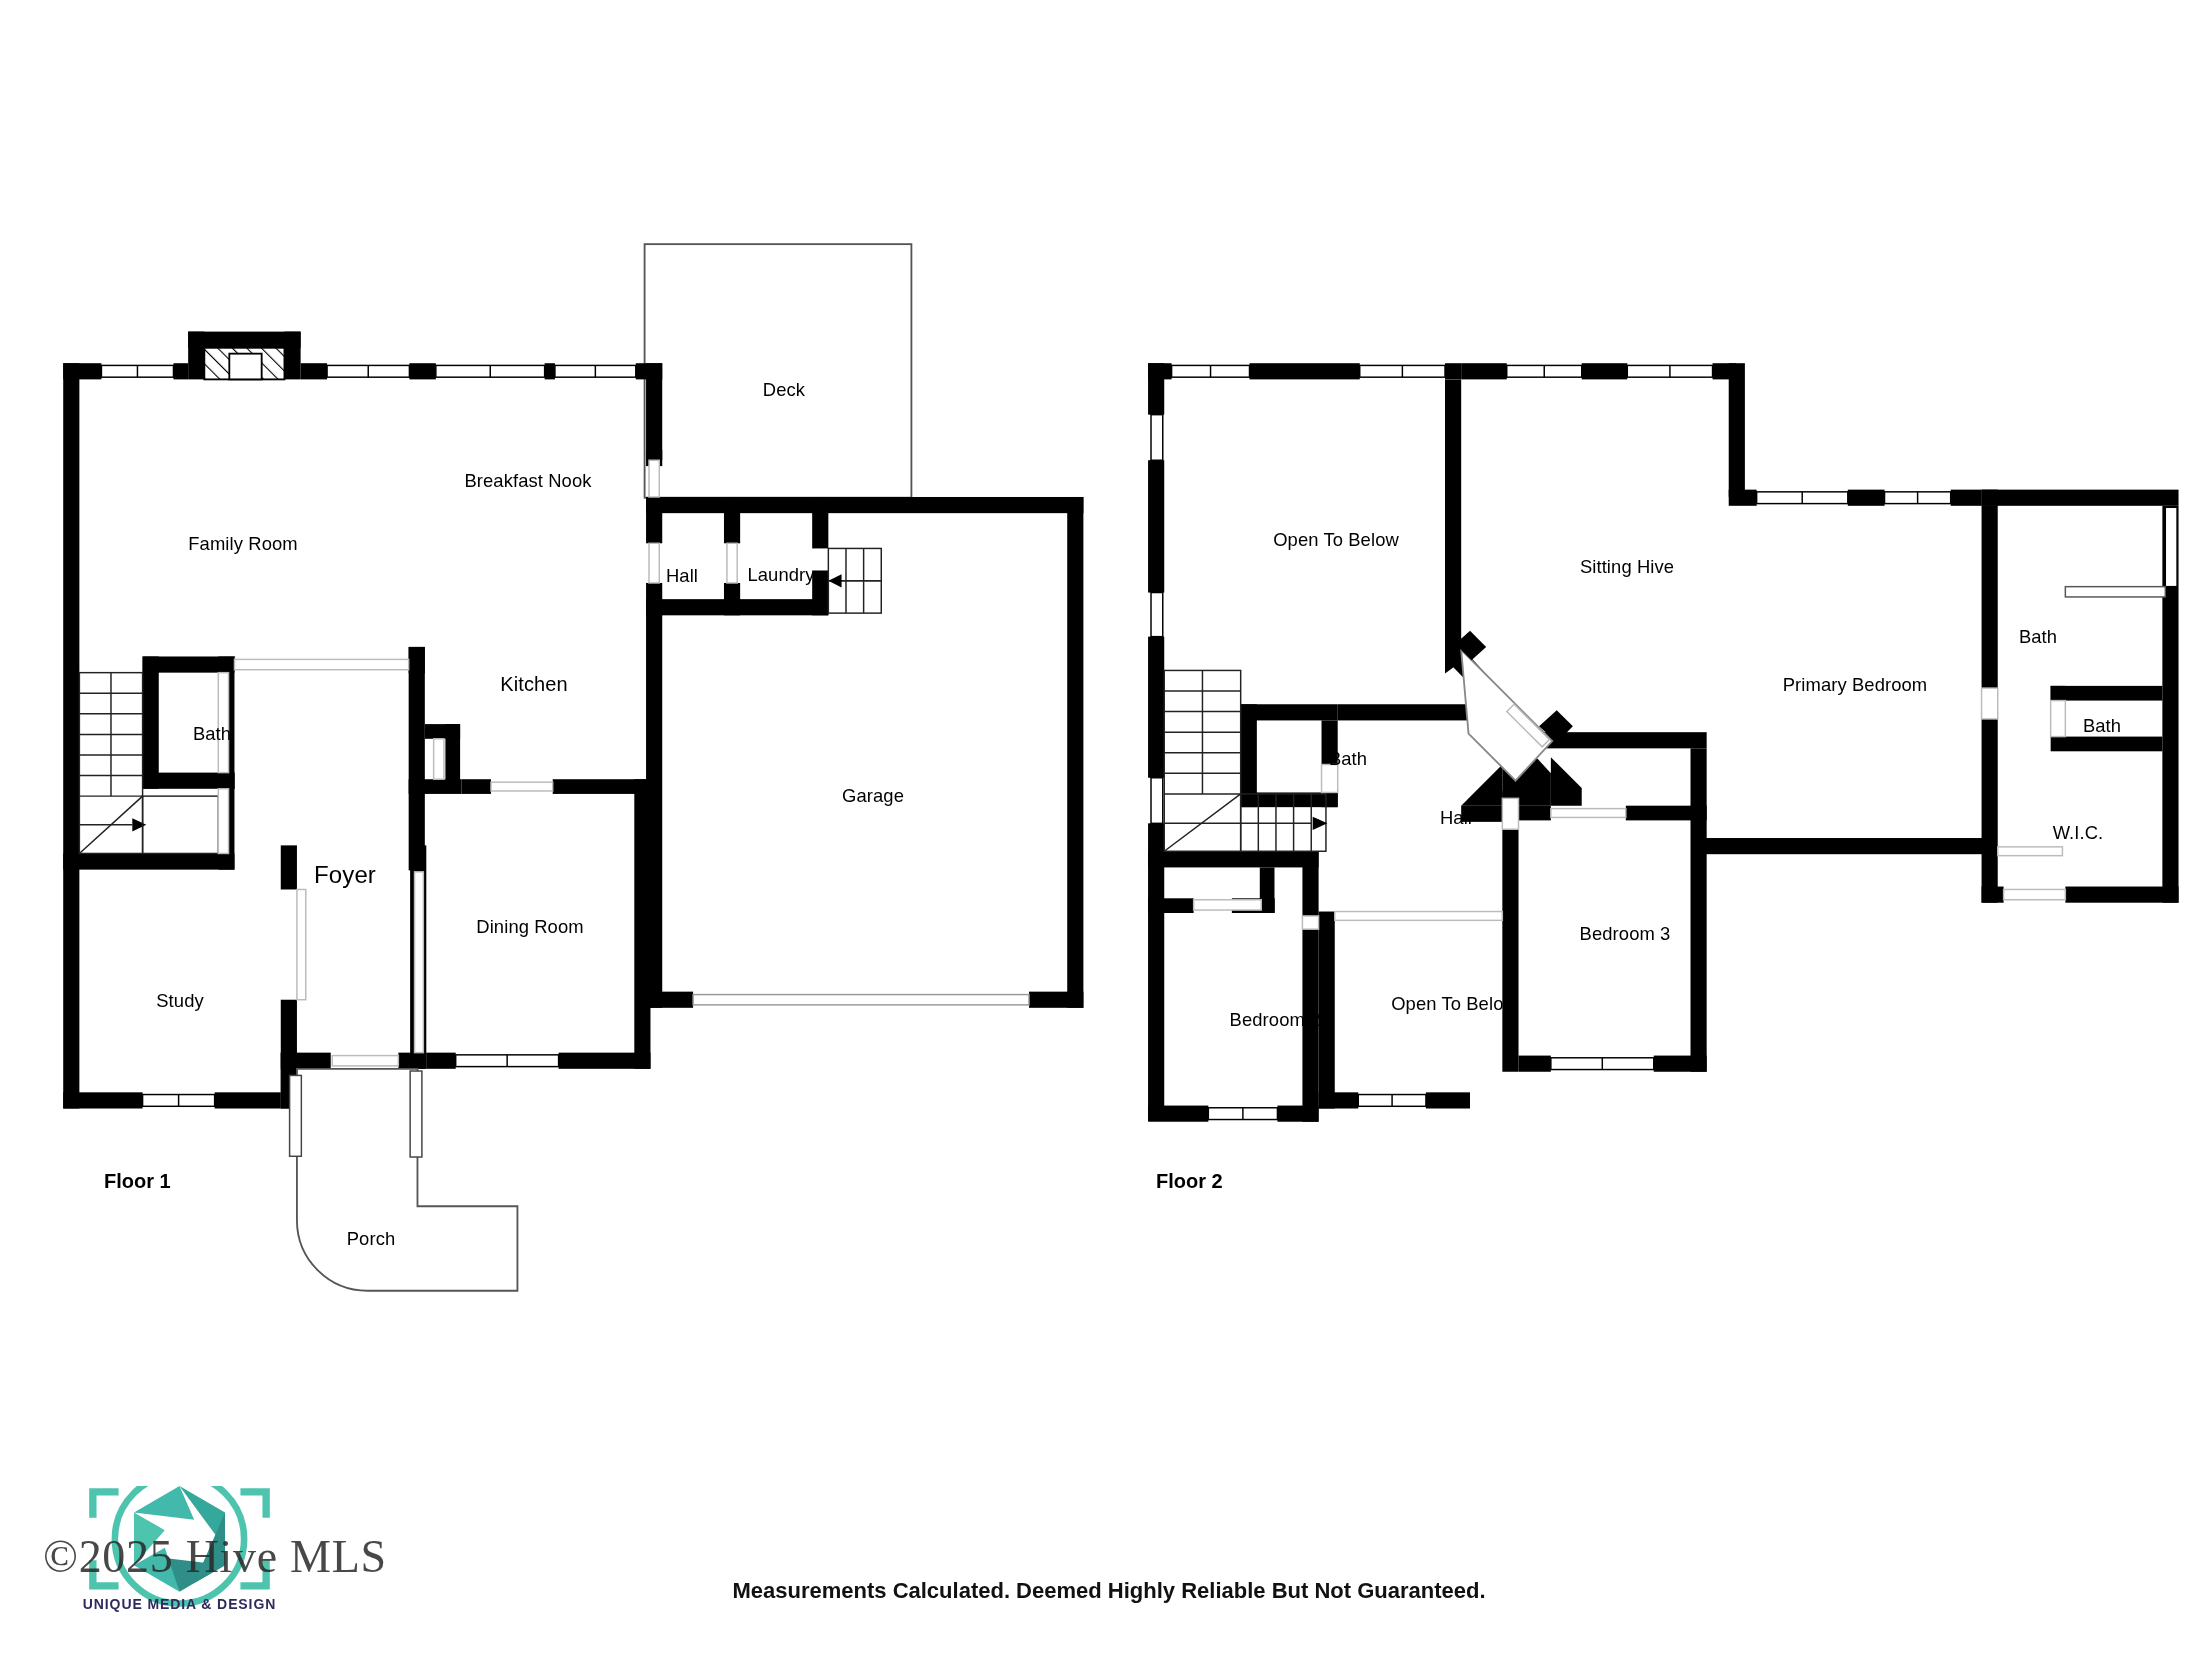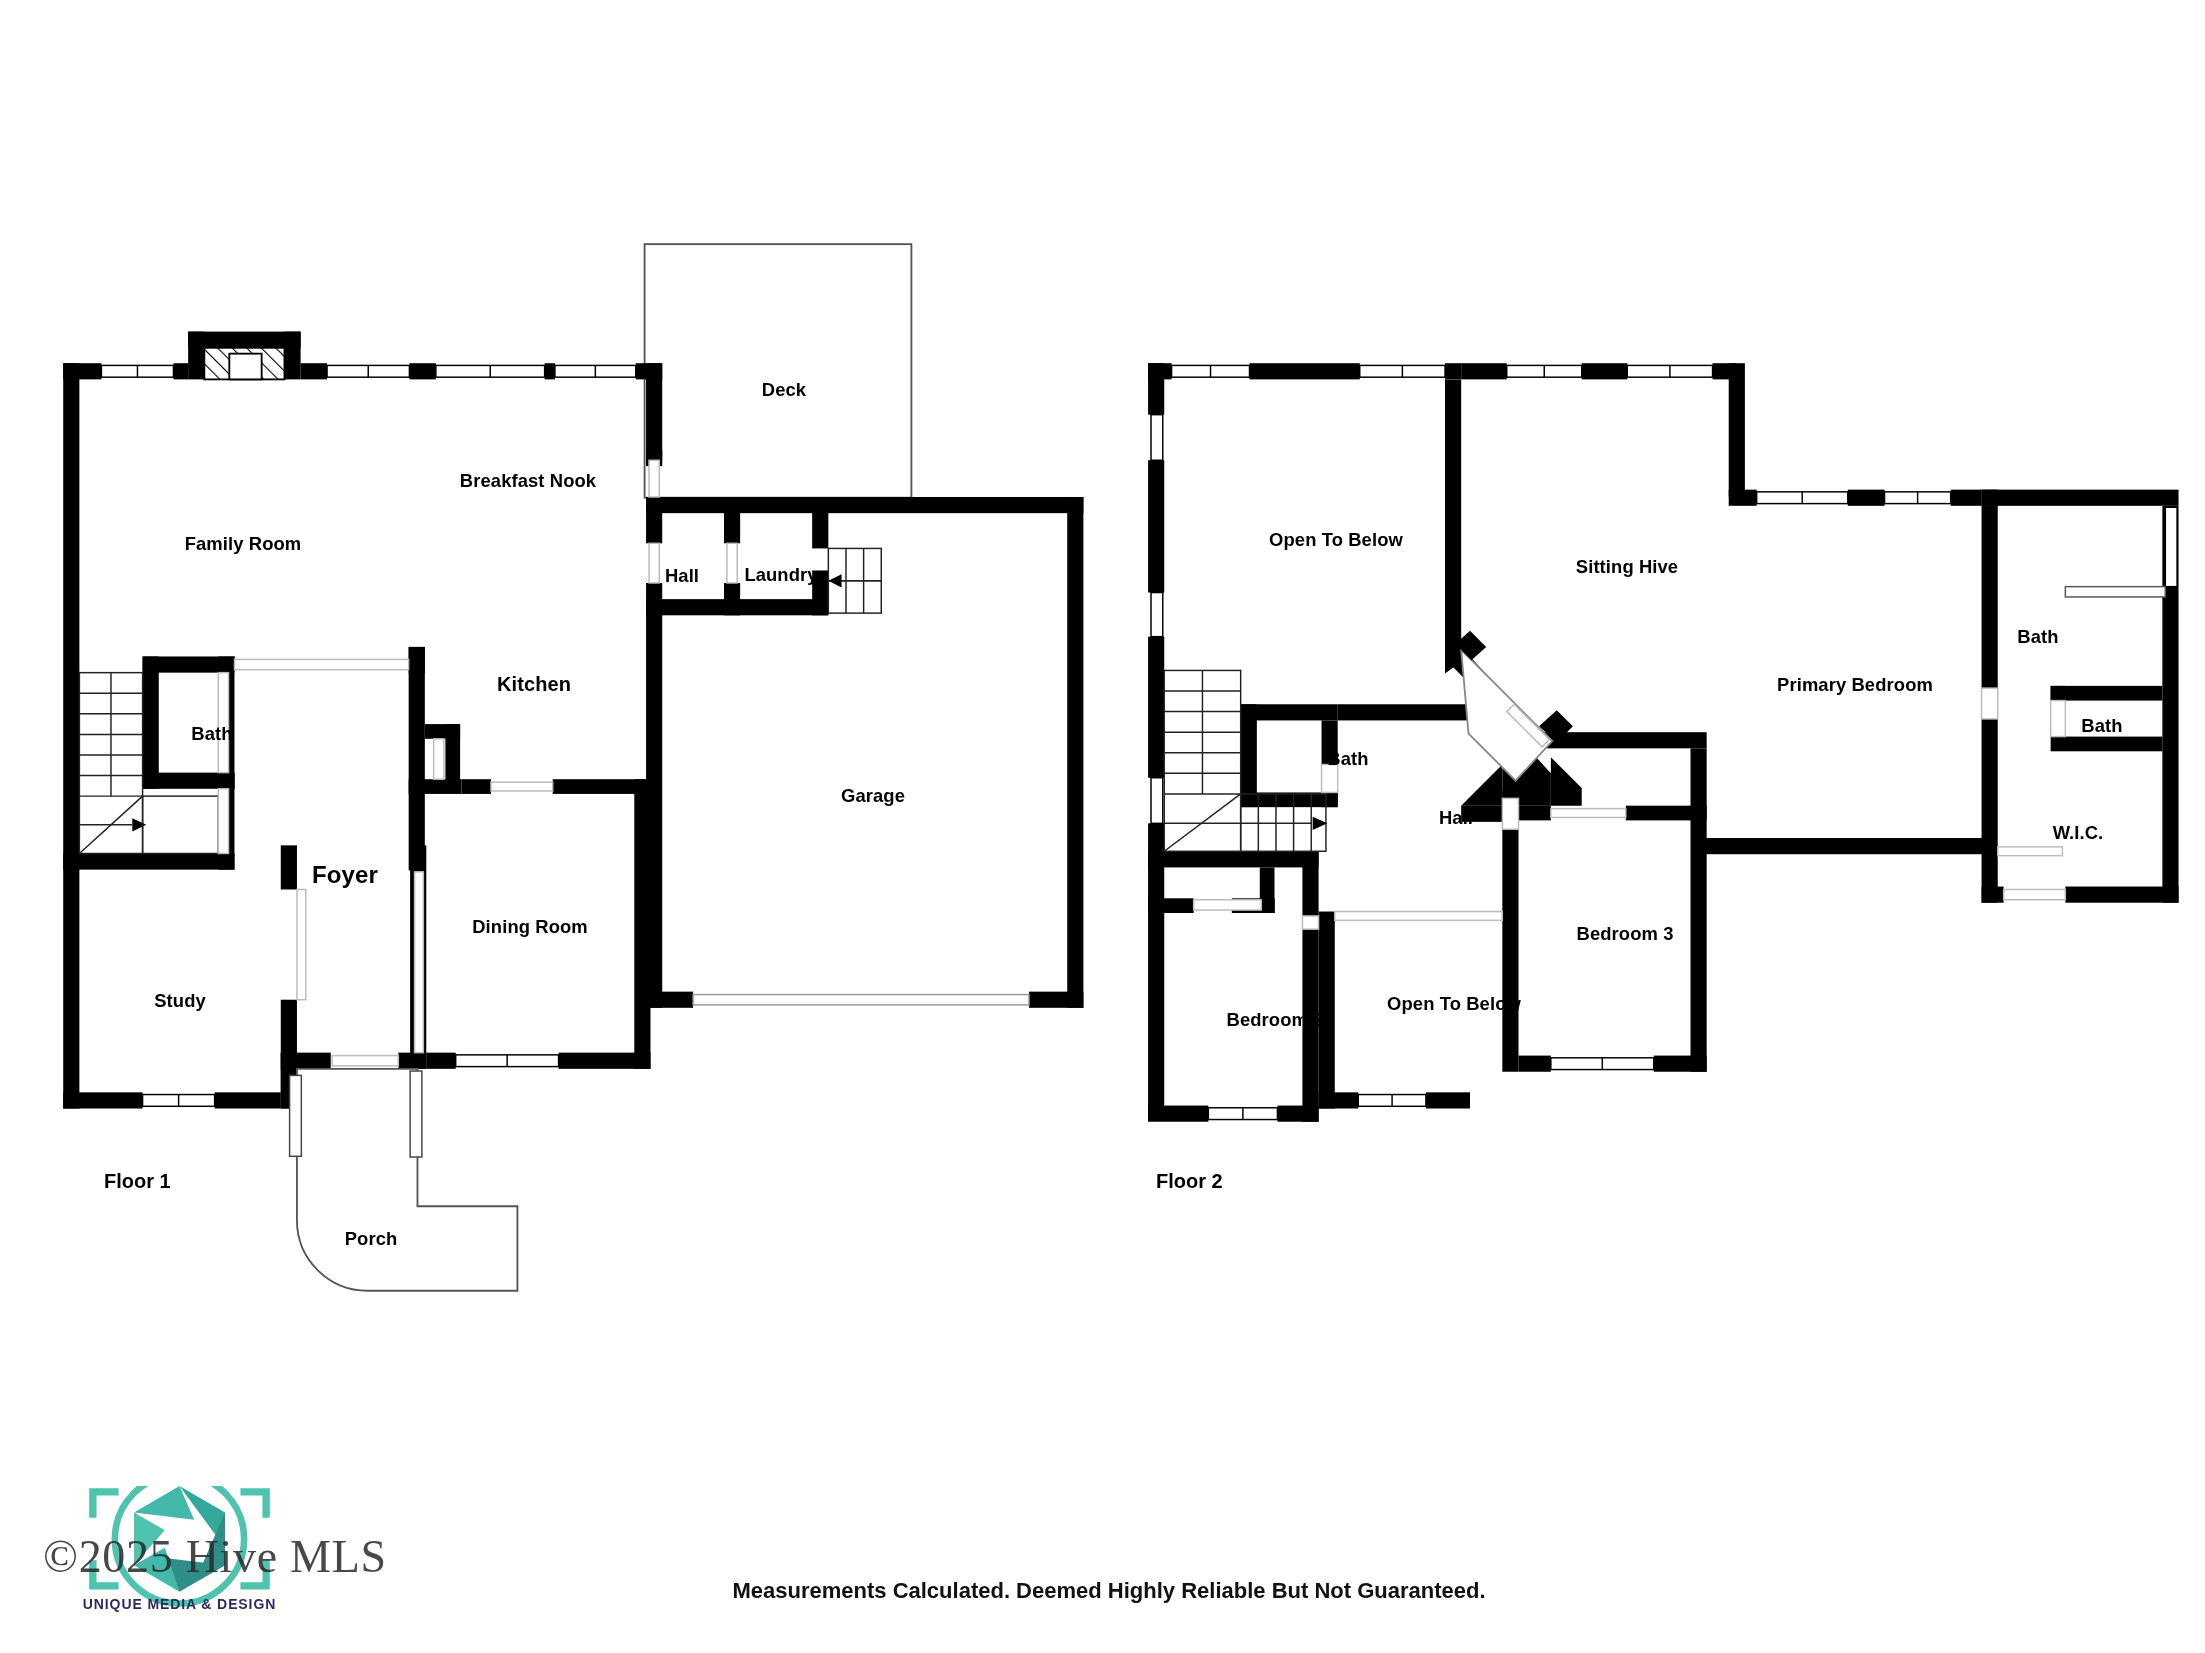--- a/index.html
+++ b/index.html
@@ -1,21 +1,21 @@
 <!DOCTYPE html>
 <html style="font-size:11.8px"><head>
 <meta charset="utf-8">
 <style>
   html,body{margin:0;padding:0;background:#ffffff;}
   body{width:2205px;height:1654px;position:relative;font-family:"Liberation Sans",sans-serif;overflow:hidden;}
   #canvas{position:absolute;left:0;top:0;width:2205px;height:1654px;}
   .room-label{
     position:absolute;
     font-family:"Liberation Sans",sans-serif;
-    font-weight:bold;
+    font-weight:normal;
     color:#000;
     white-space:nowrap;
     transform:translate(-50%,-50%);
     letter-spacing:0.1px;
   }
   .floor-label{
     position:absolute;
     font-family:"Liberation Sans",sans-serif;
     font-weight:bold;
     font-size:20px;

